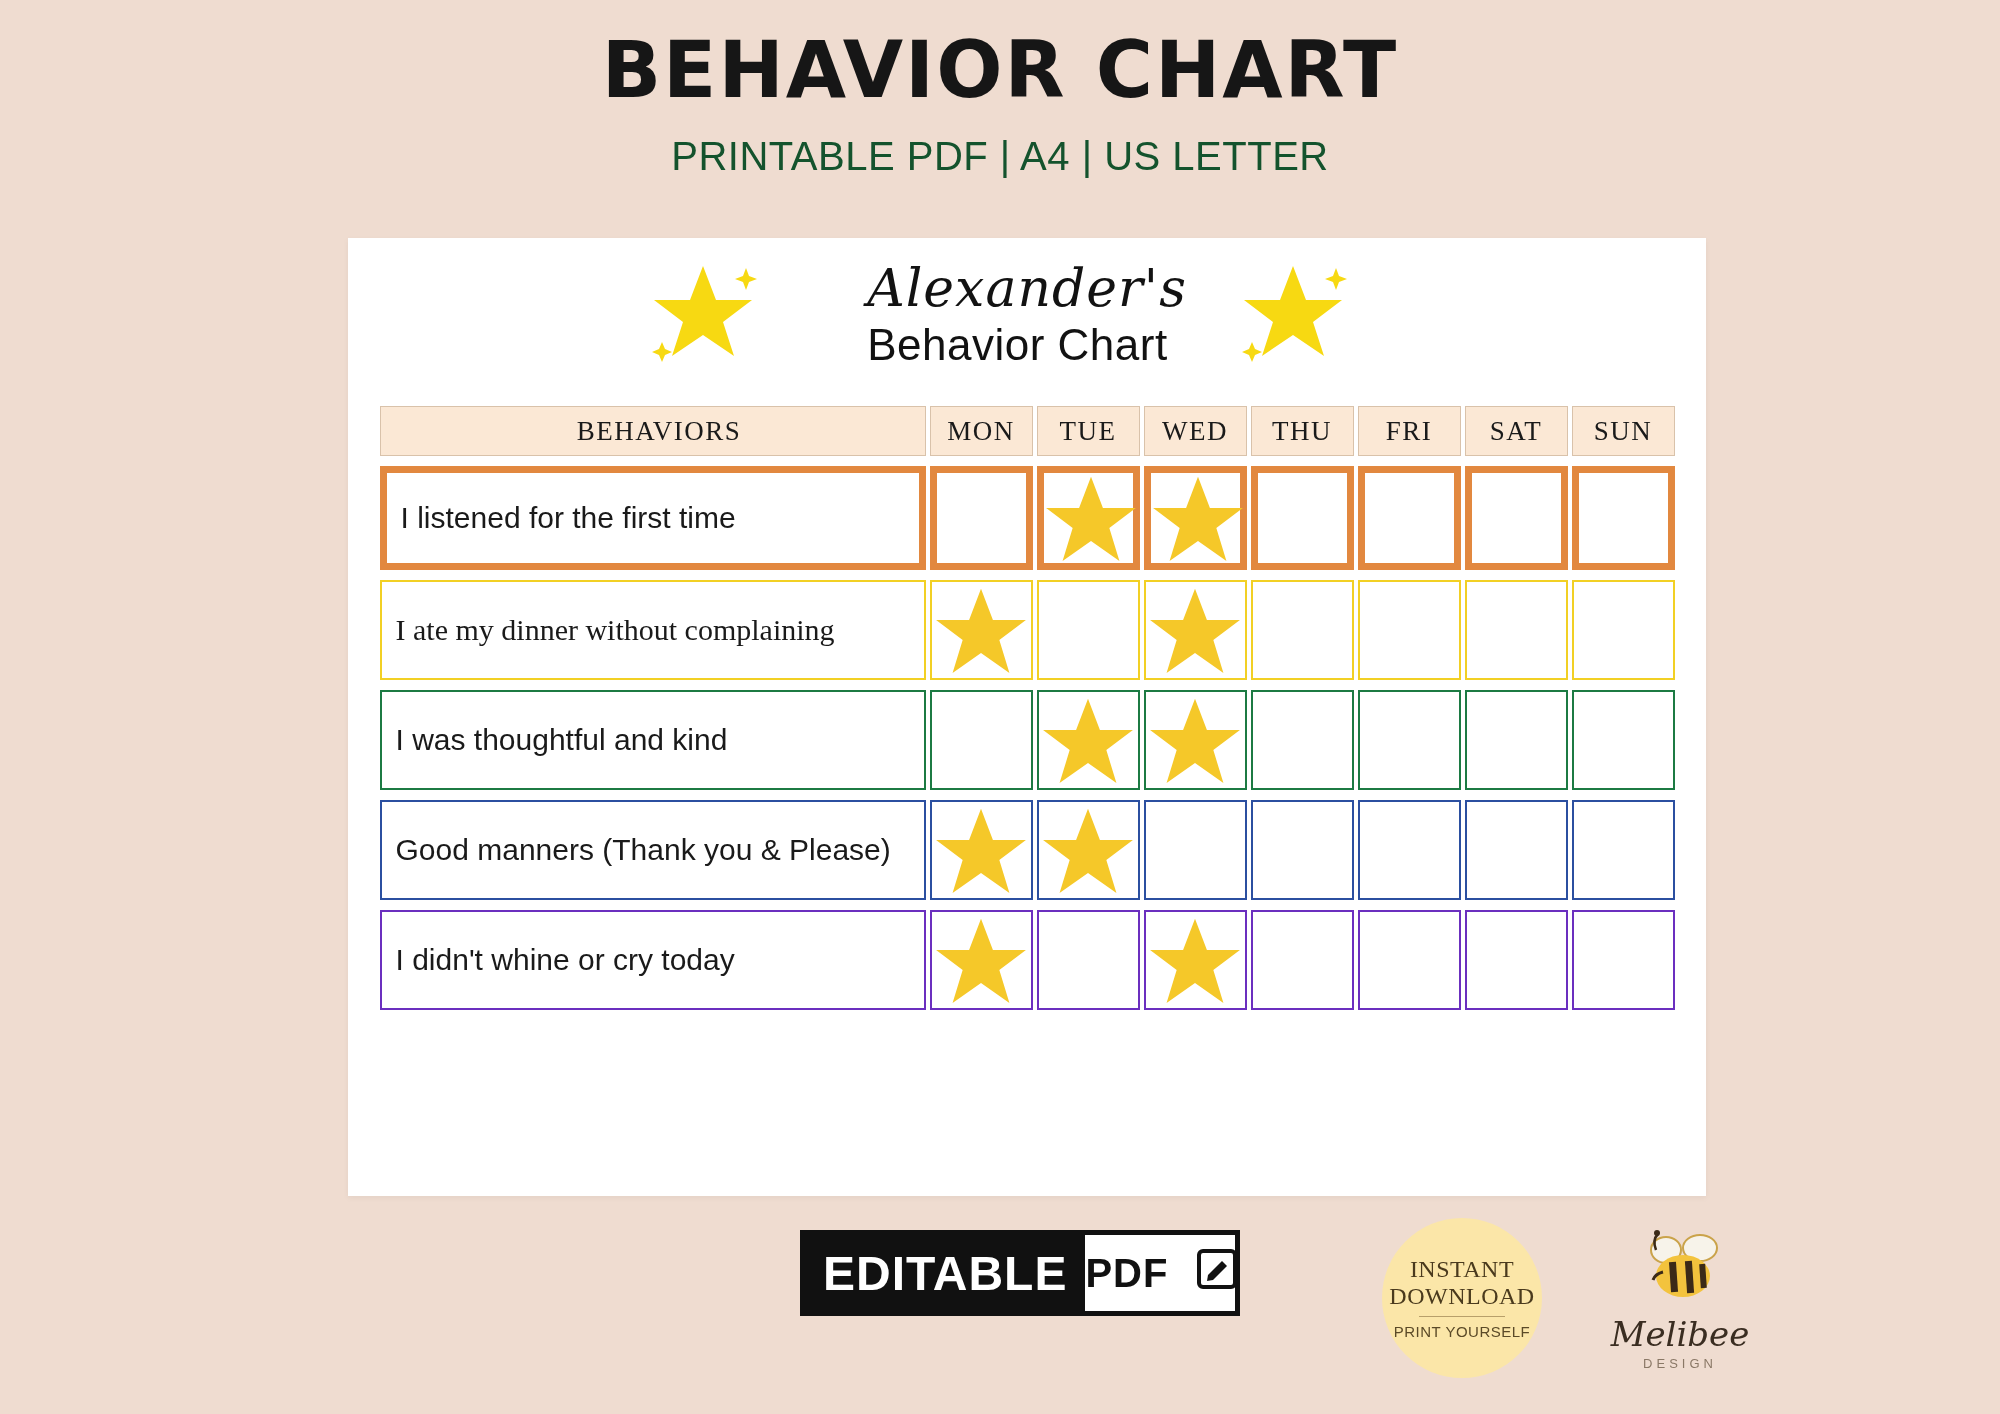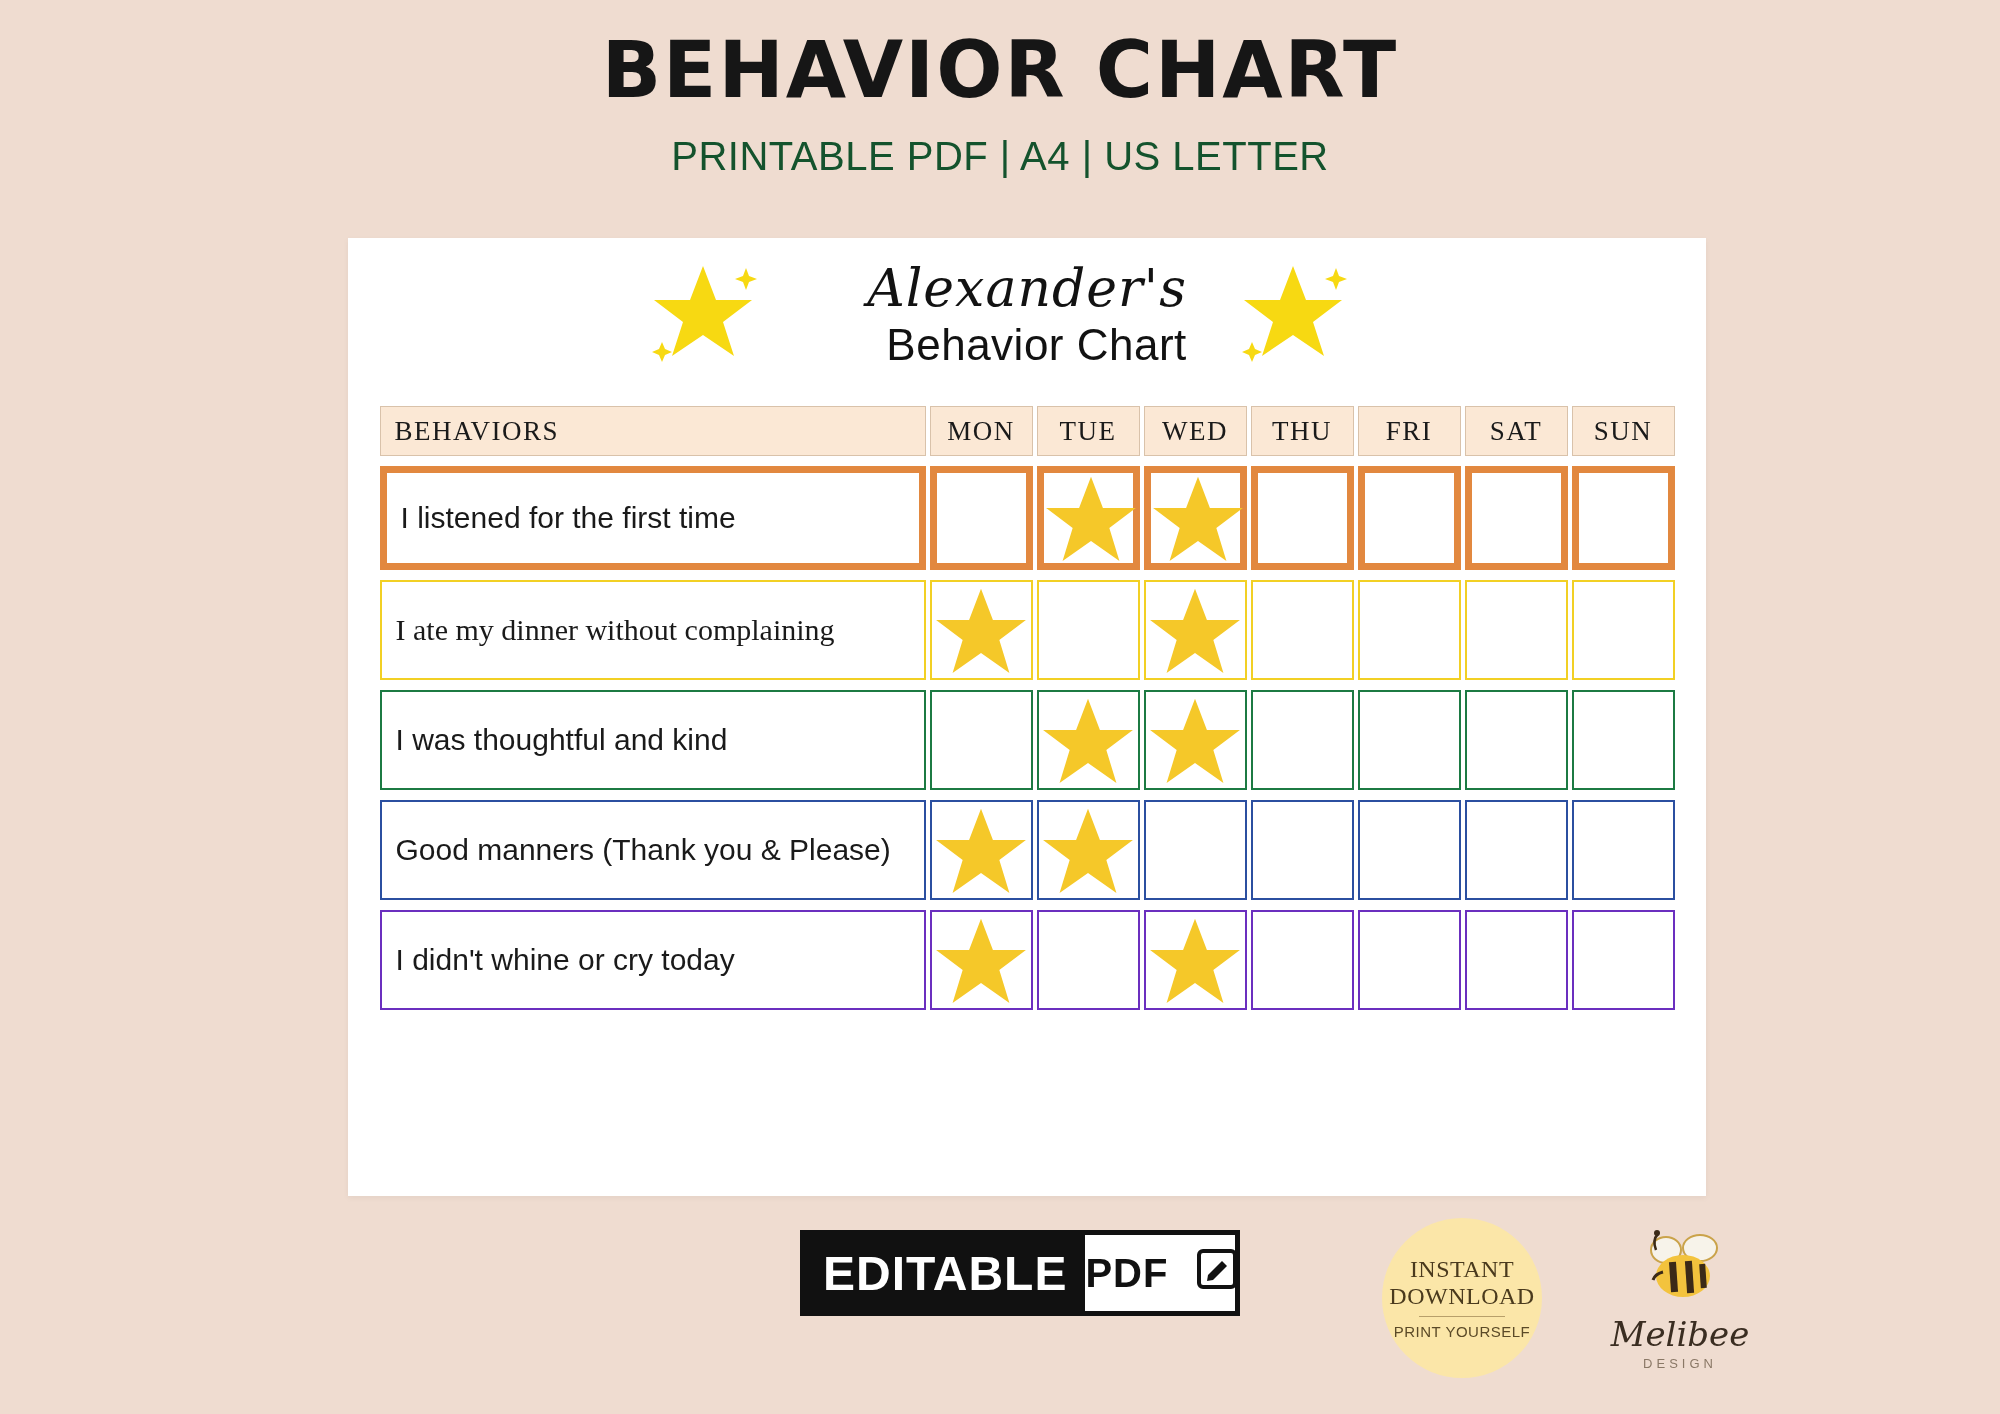--- a/index.html
+++ b/index.html
@@ -56,21 +56,21 @@
     justify-content: center;
   }
   .star-deco {
     position: absolute;
     top: 16px;
   }
   .star-deco.left { left: 300px; }
   .star-deco.right { left: 890px; }
 
   .chart-heading {
-    text-align: right;
+    text-align: left;
     margin-top: 6px;
   }
   .child-name {
     font-family: "DejaVu Serif", serif;
     font-style: italic;
     font-size: 52px;
     color: #121212;
     line-height: 1;
     letter-spacing: 1px;
   }
@@ -98,21 +98,21 @@
     border: 1px solid #d9c2aa;
     height: 50px;
     font-family: "Liberation Serif", serif;
     font-size: 27px;
     letter-spacing: 1.5px;
     color: #1a1a1a;
     font-weight: 400;
     text-align: center;
   }
   thead th.behaviors-head {
-    text-align: left;
+    text-align: center;
     padding-left: 14px;
   }
 
   tbody td {
     height: 100px;
     background: #ffffff;
     vertical-align: middle;
   }
   td.behavior-cell {
     text-align: left;

